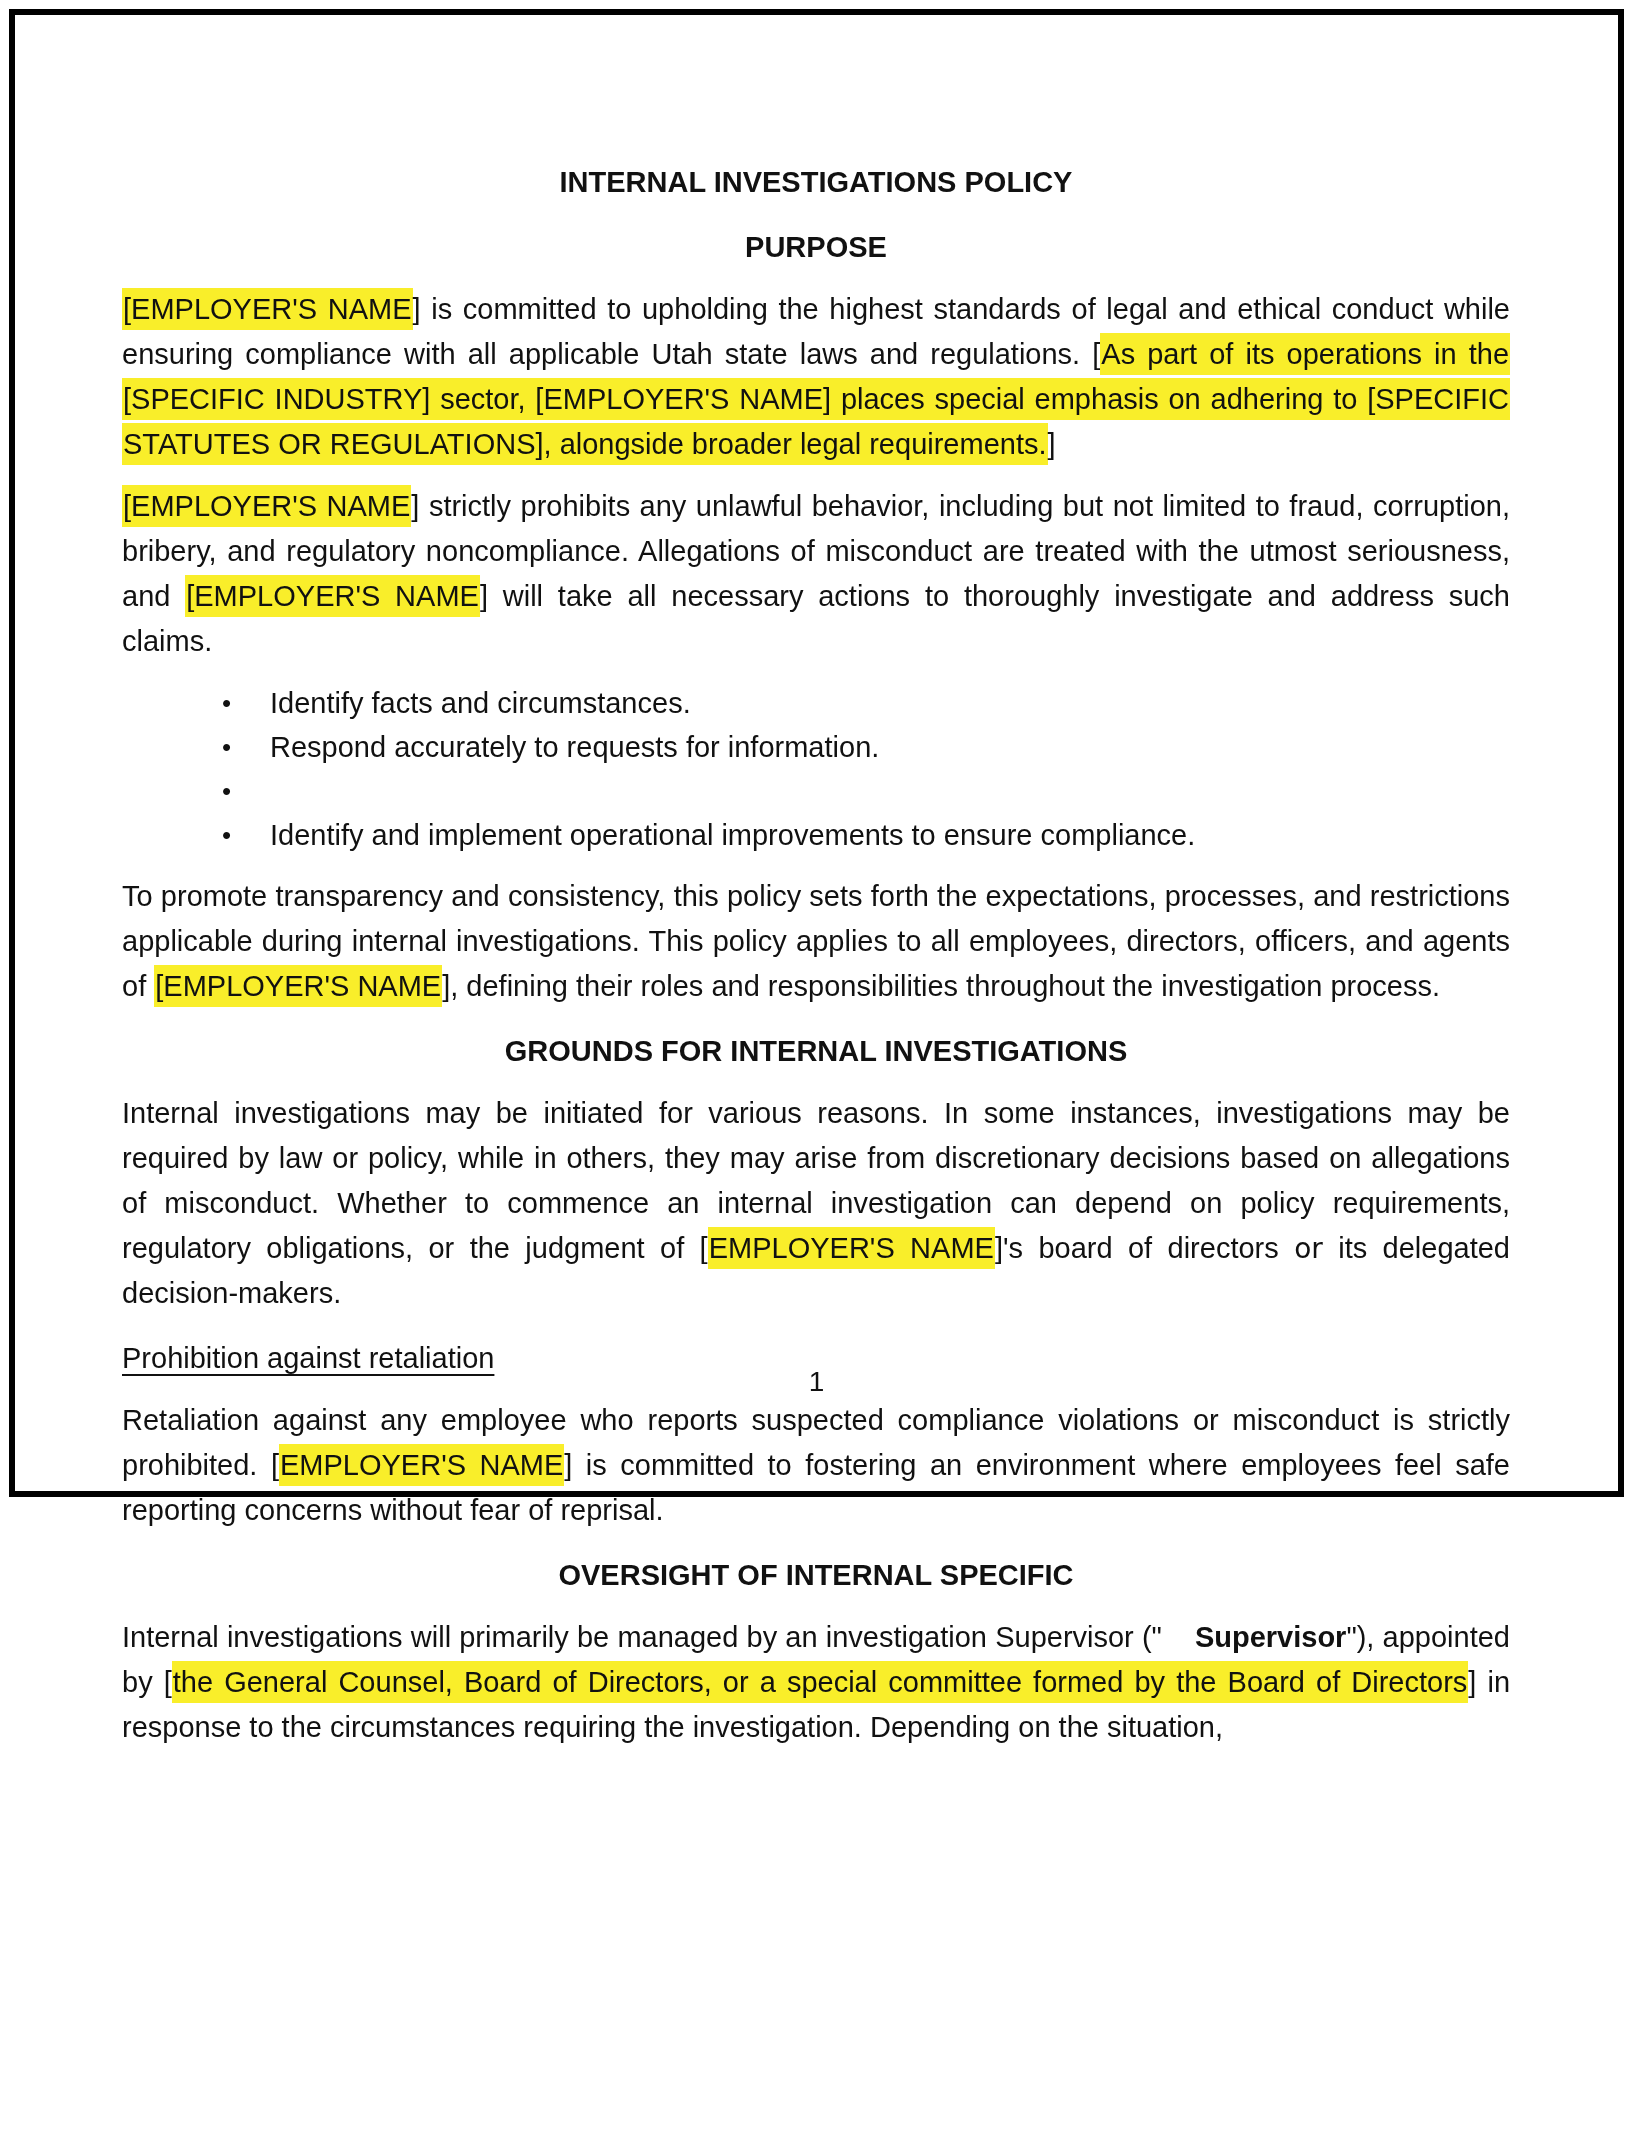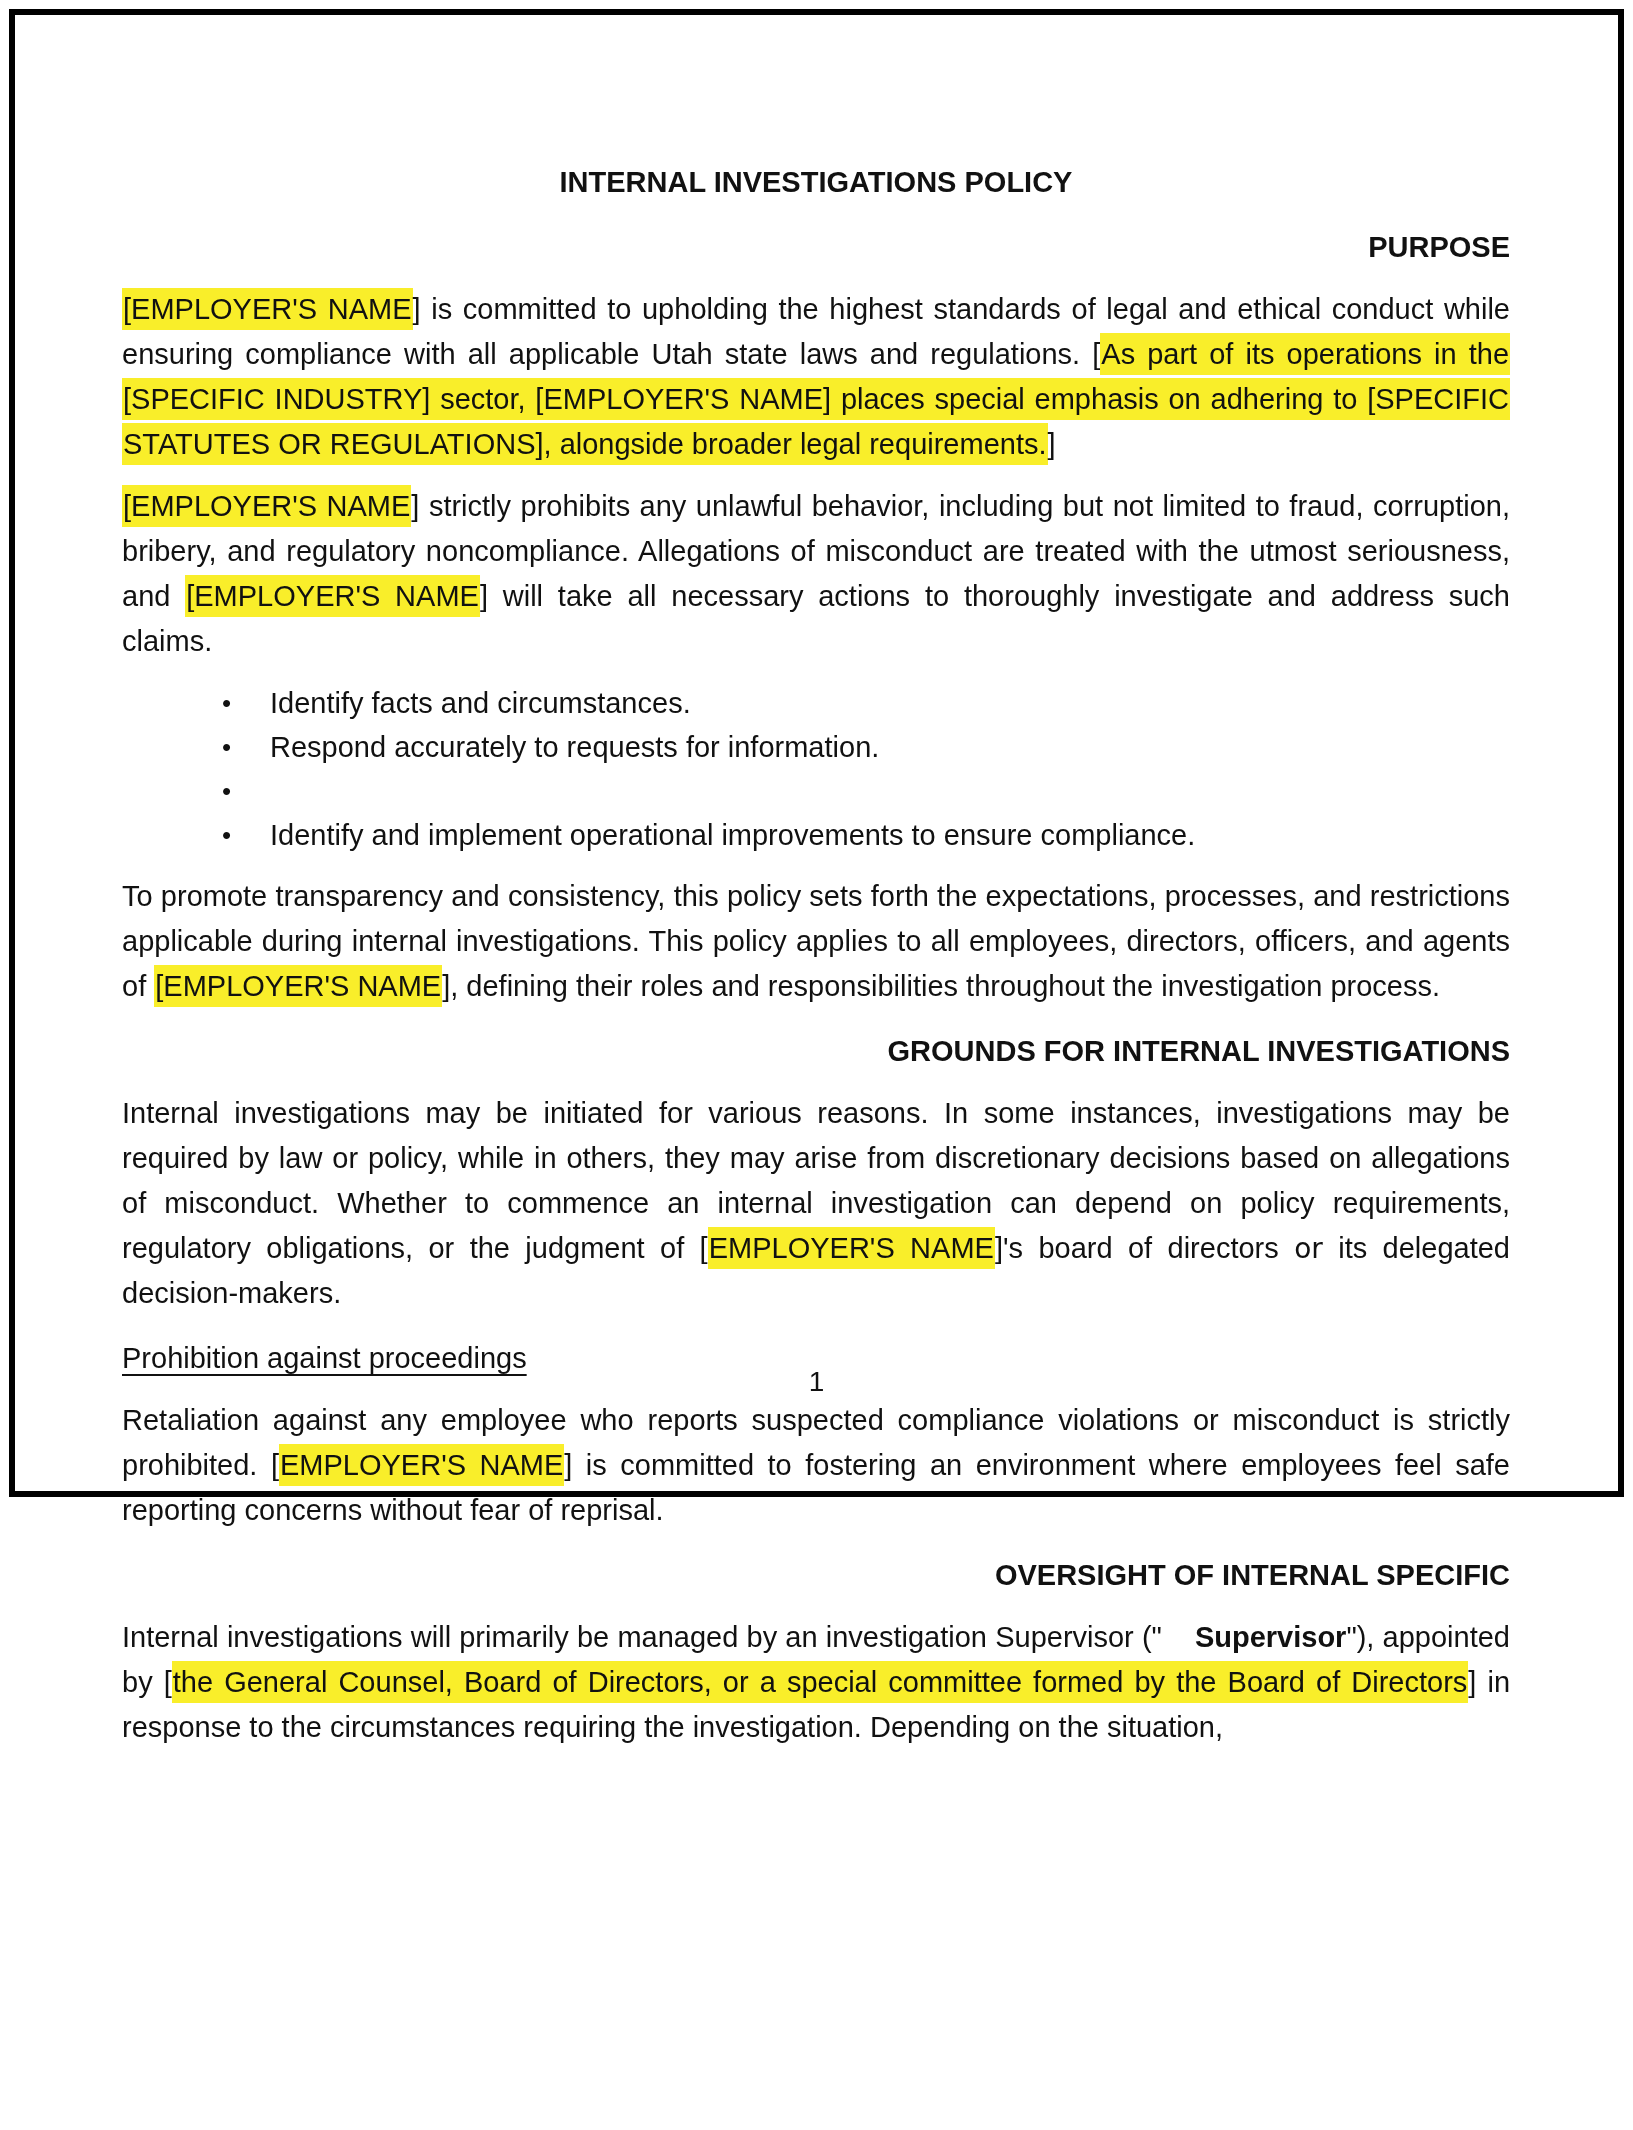--- a/index.html
+++ b/index.html
@@ -34,21 +34,21 @@
     line-height: 45px;
   }
   .title {
     margin: 160px 0 10px 0;
     text-align: center;
     font-weight: 700;
   }
   .heading {
     font-weight: 700;
     margin: 20px 0 17px 0;
-    text-align: right;
+    text-align: center;
   }
   .subheading {
     margin: 20px 0 17px 0;
     text-decoration: underline;
     text-decoration-thickness: 2px;
     text-underline-offset: 6px;
     text-align: left;
   }
   .paragraph {
     margin: 17px 0;
@@ -112,20 +112,20 @@
             <span class="marker">•</span>
           </li>
           <li>
             <span class="marker">•</span>
             <span class="btext">Identify and implement operational improvements to ensure compliance.</span>
           </li>
         </ul>
         <p class="paragraph"><span>To promote transparency and consistency, this policy sets forth the expectations, processes, and restrictions applicable during internal investigations. This policy applies to all employees, directors, officers, and agents of </span><span class="hl">[EMPLOYER'S NAME</span><span>], defining their roles and responsibilities throughout the investigation process.</span></p>
         <p class="heading"><span>GROUNDS FOR INTERNAL INVESTIGATIONS</span></p>
         <p class="paragraph"><span>Internal investigations may be initiated for various reasons. In some instances, investigations may be required by law or policy, while in others, they may arise from discretionary decisions based on allegations of misconduct. Whether to commence an internal investigation can depend on policy requirements, regulatory obligations, or the judgment of [</span><span class="hl">EMPLOYER'S NAME</span><span>]'s board of directors </span><span class="alt">or</span><span> its delegated decision-makers.</span></p>
-        <p class="subheading"><span>Prohibition against proceedings</span></p>
+        <p class="subheading"><span>Prohibition against retaliation</span></p>
         <p class="paragraph"><span>Retaliation against any employee who reports suspected compliance violations or misconduct is strictly prohibited. [</span><span class="hl">EMPLOYER'S NAME</span><span>] is committed to fostering an environment where employees feel safe reporting concerns without fear of reprisal.</span></p>
         <p class="heading"><span>OVERSIGHT OF INTERNAL SPECIFIC</span></p>
         <p class="paragraph"><span>Internal investigations will primarily be managed by an investigation Supervisor ("</span><span class="bold">Supervisor</span><span>"), appointed by [</span><span class="hl">the General Counsel, Board of Directors, or a special committee formed by the Board of Directors</span><span>] in response to the circumstances requiring the investigation. Depending on the situation,</span></p>
       </div>
   </div>
   <div class="footer">1</div>
 </div>
 
 </body></html>

